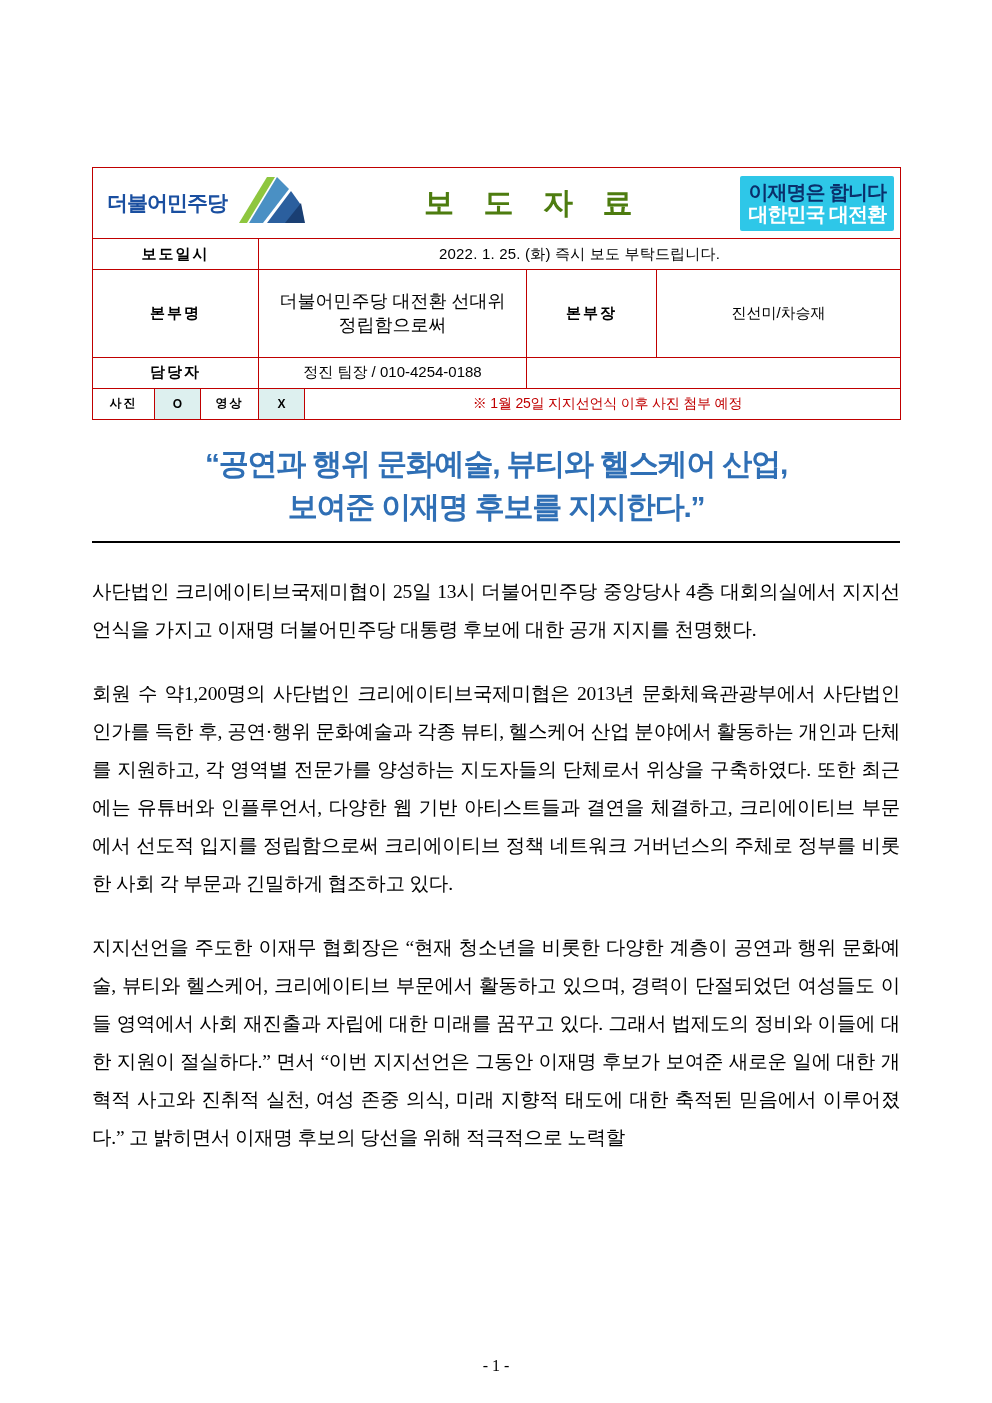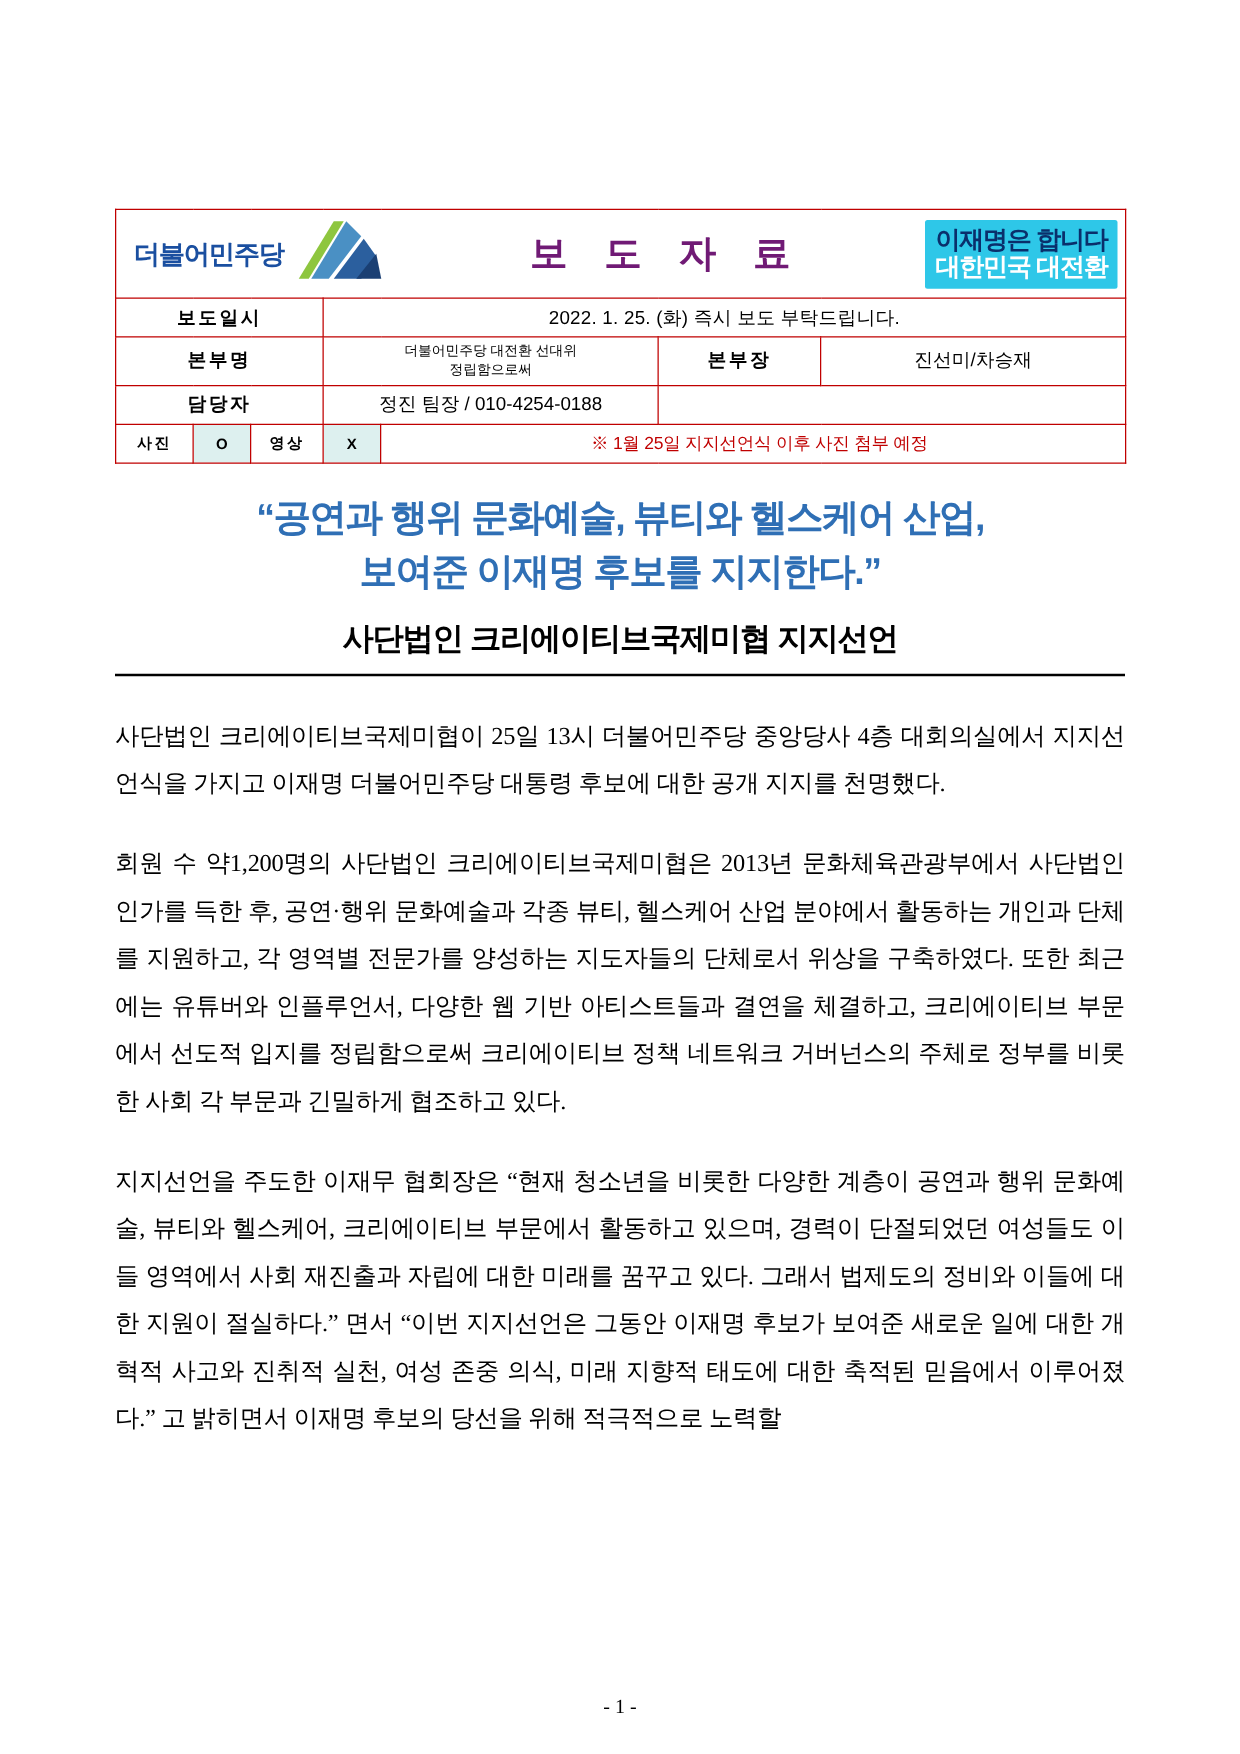--- a/index.html
+++ b/index.html
@@ -71,21 +71,21 @@
   }
   .logo-mark svg { display:block; }
 
   .title-center {
     flex: 1 1 auto;
     text-align: center;
     font-family: "Liberation Serif", serif;
     font-size: 30px;
     font-weight: bold;
     letter-spacing: 11px;
-    color: #701a75;
+    color: #4d7c0f;
     padding-left: 20px;
   }
   .slogan-right {
     flex: 0 0 auto;
     margin-right: 6px;
     background: #2ec7e8;
     padding: 5px 8px 6px 8px;
     border-radius: 2px;
     line-height: 1.1;
     text-align: left;
@@ -118,22 +118,22 @@
   td.val {
     font-size: 15px;
     font-family: "Liberation Serif", serif;
   }
   td.date-val {
     font-size: 15px;
     letter-spacing: 0.2px;
   }
   td.two-line {
     line-height: 1.35;
-    padding: 4px 0 !important;
-    font-size: 11px;
+    padding: 19px 0 !important;
+    font-size: 18px;
   }
   td.mark {
     font-size: 12px;
     font-weight: bold;
     font-family: "Liberation Sans", sans-serif;
     background: #ddf0ef;
   }
   td.mark.plain { background: #ffffff; }
   td.note {
     color: #c00000;
@@ -261,21 +261,20 @@
       <td class="note" colspan="3">※ 1월 25일 지지선언식 이후 사진 첨부 예정</td>
     </tr>
   </tbody>
     </table>
 
   <div class="headline">
     <div>“공연과 행위 문화예술, 뷰티와 헬스케어 산업,</div>
     <div>보여준 이재명 후보를 지지한다.”</div>
   </div>
 
-  <div class="subhead">사단법인 크리에이티브국제미협 지지선언</div>
 
   <div class="rule"></div>
 
   <div class="body-text">
     <p>사단법인 크리에이티브국제미협이 25일 13시 더불어민주당 중앙당사 4층 대회의실에서 지지선언식을 가지고 이재명 더불어민주당 대통령 후보에 대한 공개 지지를 천명했다.</p>
     <p>회원 수 약1,200명의 사단법인 크리에이티브국제미협은 2013년 문화체육관광부에서 사단법인 인가를 득한 후, 공연·행위 문화예술과 각종 뷰티, 헬스케어 산업 분야에서 활동하는 개인과 단체를 지원하고, 각 영역별 전문가를 양성하는 지도자들의 단체로서 위상을 구축하였다. 또한 최근에는 유튜버와 인플루언서, 다양한 웹 기반 아티스트들과 결연을 체결하고, 크리에이티브 부문에서 선도적 입지를 정립함으로써 크리에이티브 정책 네트워크 거버넌스의 주체로 정부를 비롯한 사회 각 부문과 긴밀하게 협조하고 있다.</p>
     <p>지지선언을 주도한 이재무 협회장은 “현재 청소년을 비롯한 다양한 계층이 공연과 행위 문화예술, 뷰티와 헬스케어, 크리에이티브 부문에서 활동하고 있으며, 경력이 단절되었던 여성들도 이들 영역에서 사회 재진출과 자립에 대한 미래를 꿈꾸고 있다. 그래서 법제도의 정비와 이들에 대한 지원이 절실하다.” 면서 “이번 지지선언은 그동안 이재명 후보가 보여준 새로운 일에 대한 개혁적 사고와 진취적 실천, 여성 존중 의식, 미래 지향적 태도에 대한 축적된 믿음에서 이루어졌다.” 고 밝히면서 이재명 후보의 당선을 위해 적극적으로 노력할</p>
   </div>
 
   <div class="page-num">- 1 -</div>

